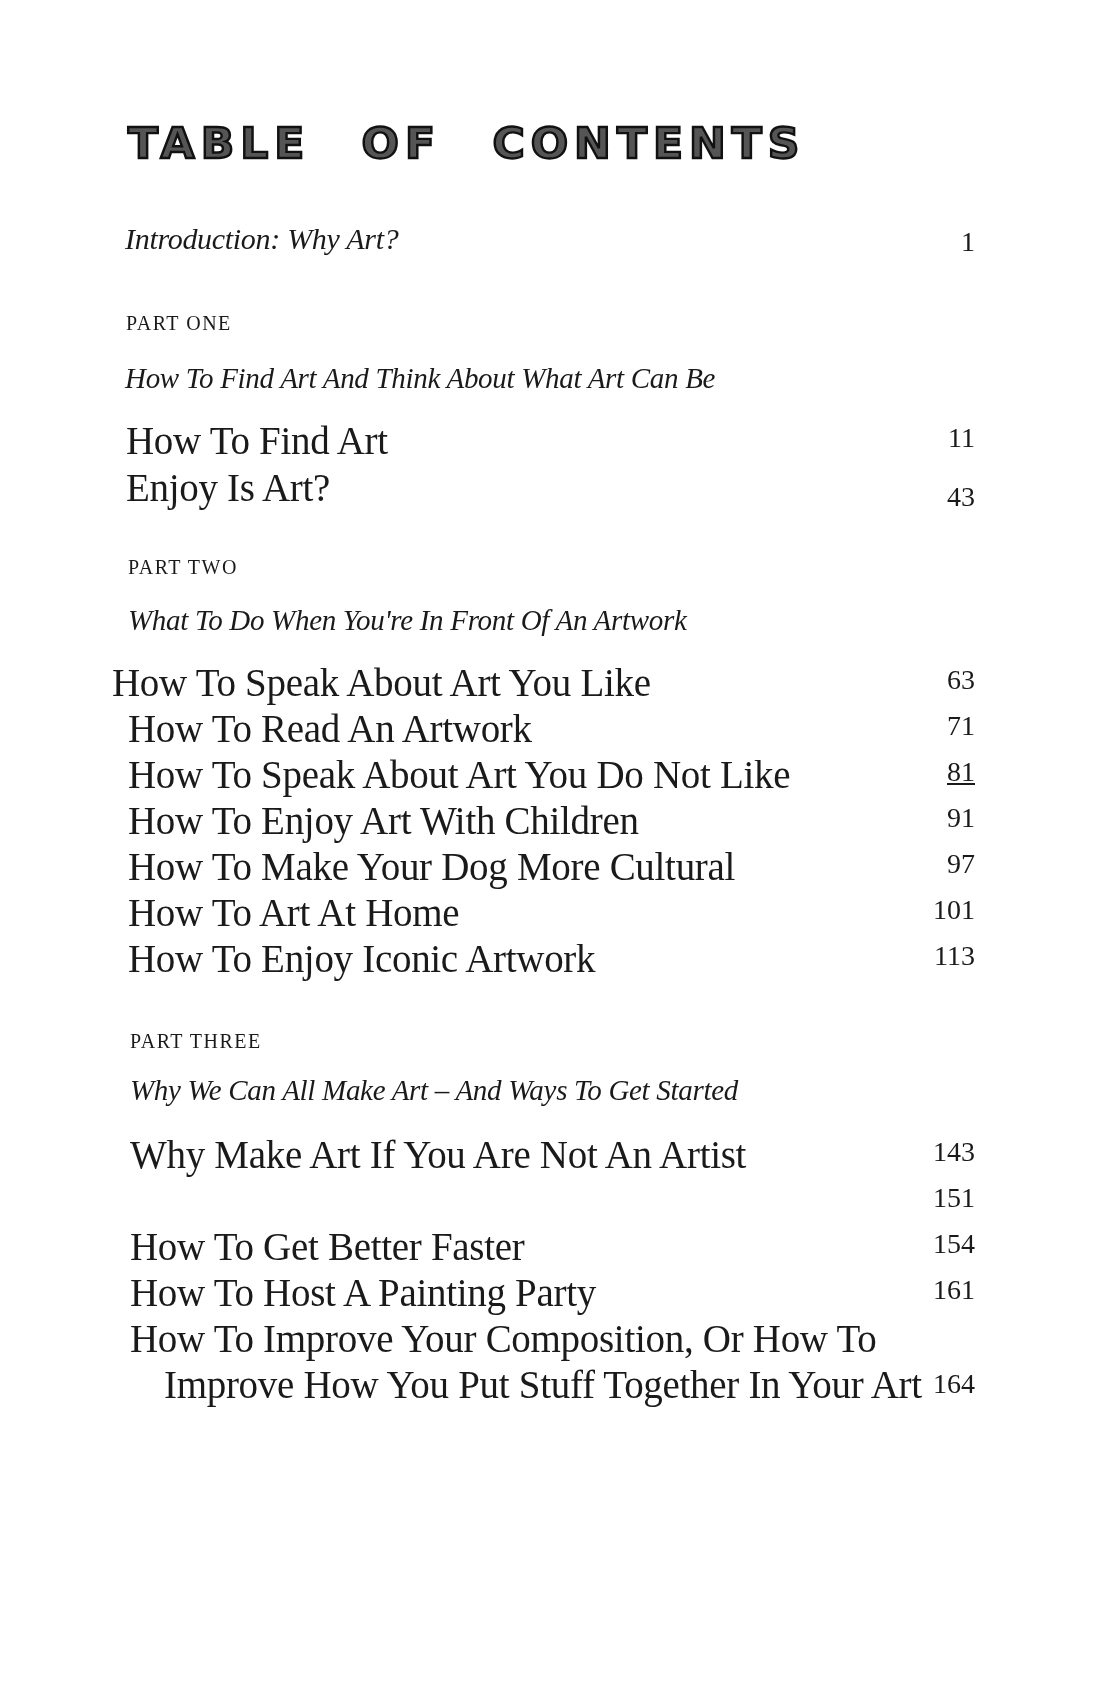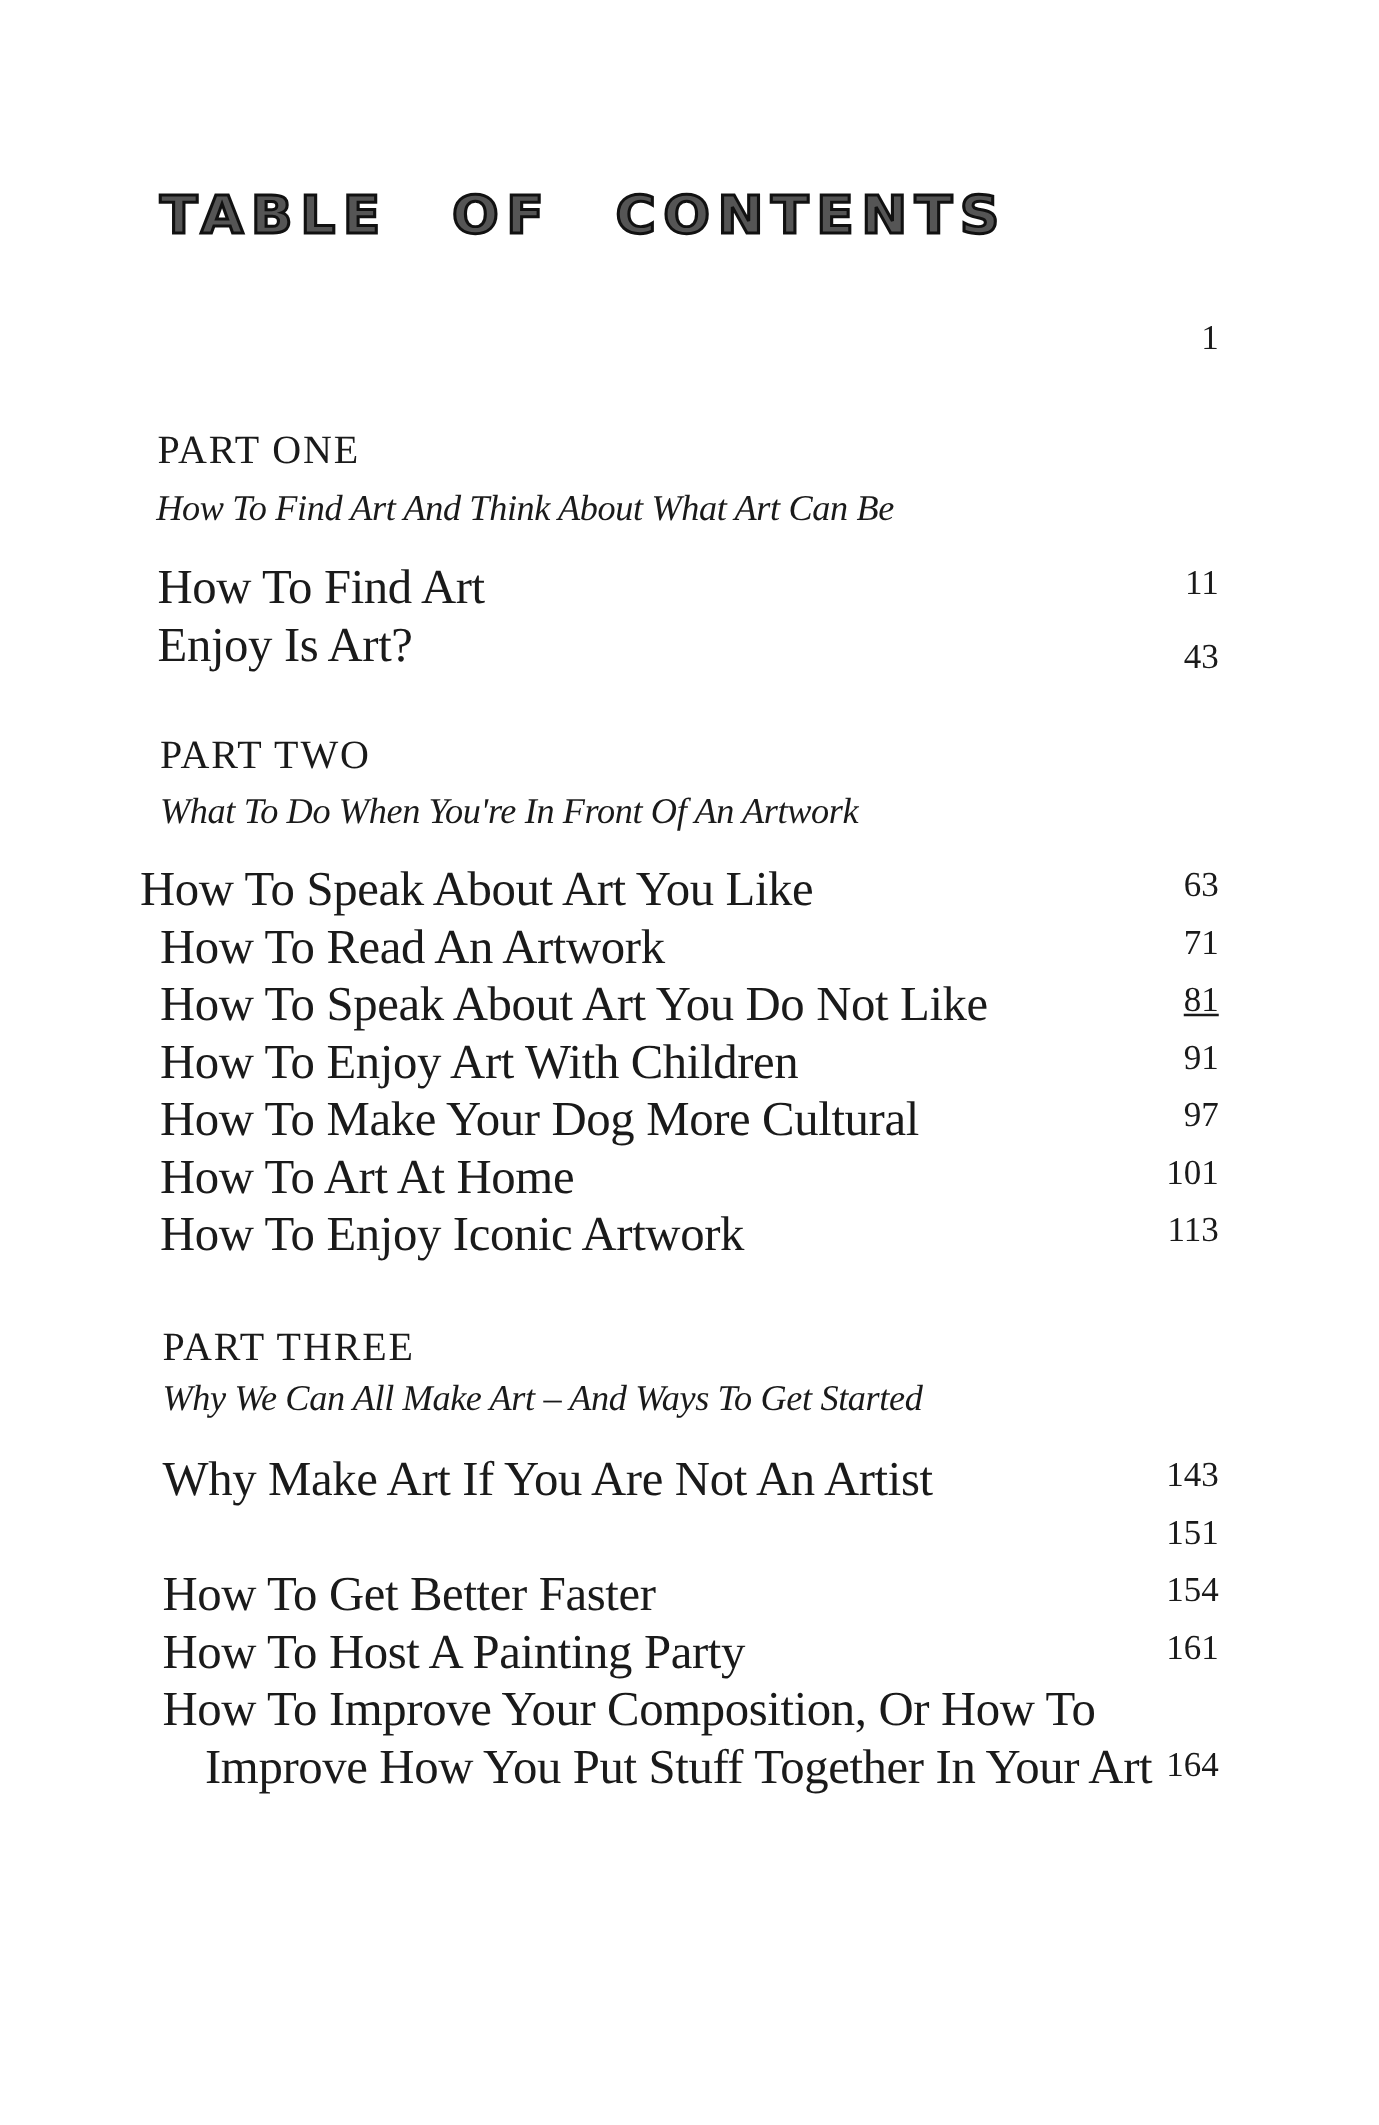--- a/index.html
+++ b/index.html
@@ -1,40 +1,41 @@
 <!DOCTYPE html>
 <html><head>
 <meta charset="utf-8">
 <style>
   html, body { margin: 0; padding: 0; background: #ffffff; }
   body { width: 1103px; height: 1700px; position: relative; overflow: hidden; color: #1a1a1a; font-family: "Liberation Serif", "DejaVu Serif", serif; }
-  .page { position: absolute; left: 0; top: 0; width: 1103px; height: 1196px; margin-top: 29px; }
+  .page { position: absolute; left: 0; top: 0; width: 1103px; height: 1196px; }
   .toc-title {
     position: absolute; left: 128px; top: 118px;
     font-family: "DejaVu Sans", sans-serif; font-weight: bold;
     font-size: 44px; letter-spacing: 6px; color: #555555;
     -webkit-text-stroke: 2.5px #111111;
     word-spacing: 30px; white-space: nowrap;
     transform: scaleY(0.95);
   }
   .row { position: absolute; left: 0; width: 1103px; height: 44px; }
   .label { position: absolute; white-space: nowrap; font-size: 39px; letter-spacing: -0.3px; }
   .page-num { position: absolute; right: 128px; white-space: nowrap; font-size: 28px; text-align: right; }
   .intro-label { font-style: italic; font-size: 30px; }
-  .part-heading { position: absolute; font-size: 32px; letter-spacing: 1.5px; white-space: nowrap; }
+  .part-heading { position: absolute; font-size: 20px; letter-spacing: 1.5px; white-space: nowrap; }
   .part-sub { position: absolute; font-style: italic; font-size: 29px; white-space: nowrap; letter-spacing: -0.3px; }
 </style>
 </head>
 <body>
 
 <div class="page">
 
   <div class="toc-title">TABLE OF CONTENTS</div>
 
   <div class="row" style="top:222px;">
+    <span class="label intro-label" style="left:125px;">Introduction: Why Art?</span>
     <span class="page-num" style="top:4px;">1</span>
   </div>
 
   <div class="part-heading" style="left:126px; top:312px;">PART ONE</div>
   <div class="part-sub" style="left:125px; top:362px;">How To Find Art And Think About What Art Can Be</div>
 
   <div class="row" style="top:418px;">
     <span class="label" style="left:126px;">How To Find Art</span>
     <span class="page-num" style="top:4px;">11</span>
   </div>

